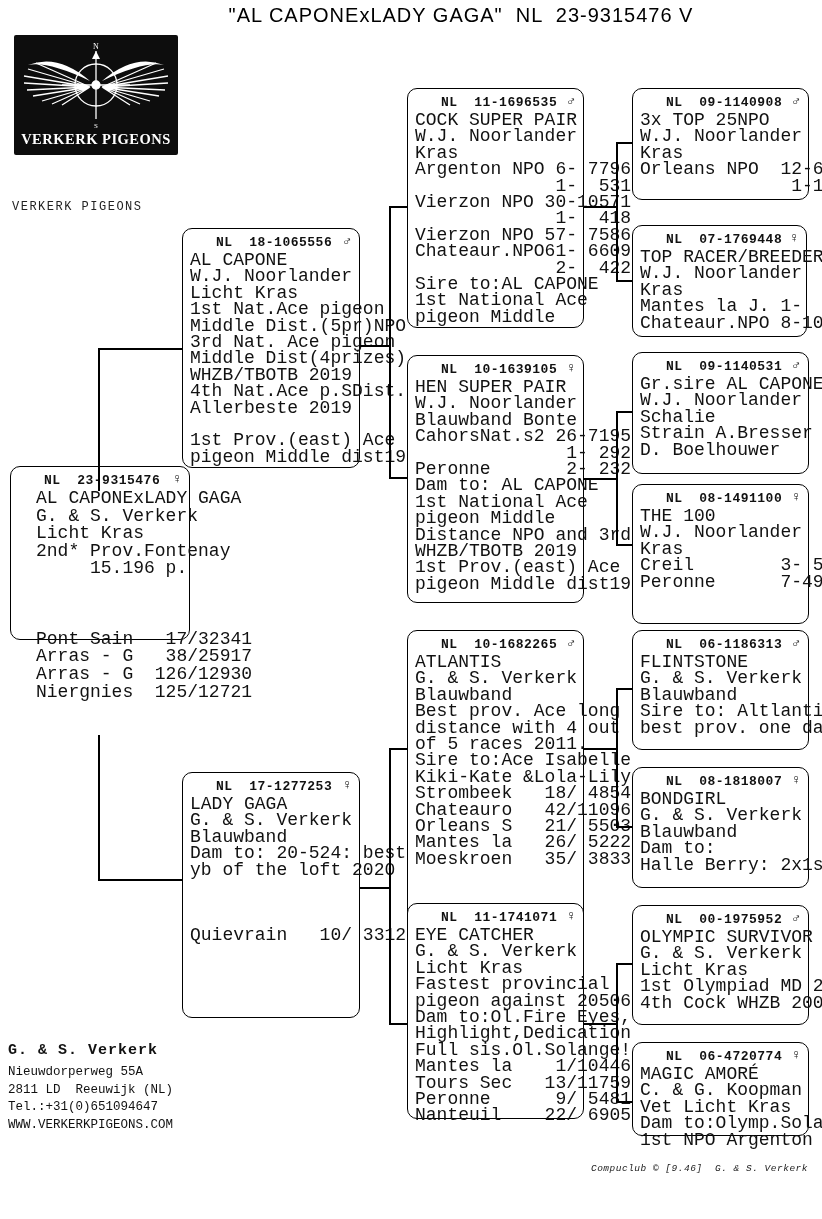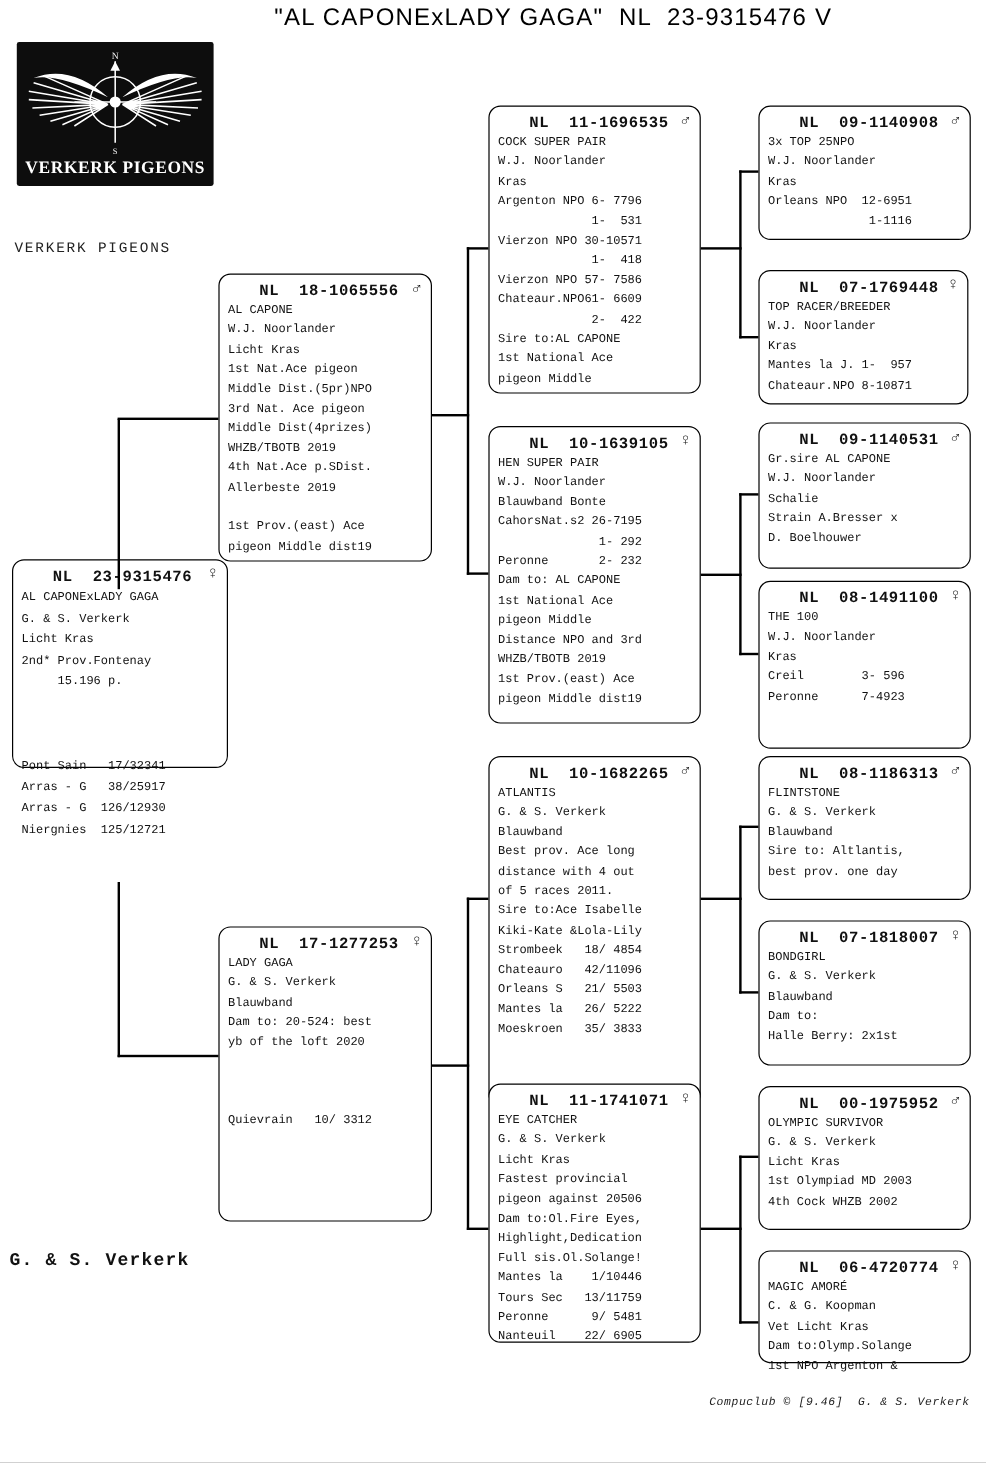--- a/index.html
+++ b/index.html
@@ -24,23 +24,23 @@
   .box{
     position:absolute;border:1.5px solid #000;border-radius:10px;background:#fff;
     padding:5px 7px 4px 7px;box-sizing:border-box;
   }
   .box-head{
     display:flex;justify-content:space-between;align-items:flex-start;
     font-weight:bold;font-size:13px;letter-spacing:0.5px;white-space:pre;line-height:17px;padding-left:26px;
   }
   .sex{font-size:14px;font-weight:bold;line-height:15px;}
   .box-lines{
-    white-space:pre;font-size:10px;line-height:16.4px;margin-top:1px;color:#111;
-  }
-  .box.wide .box-lines{line-height:17.6px;}
+    white-space:pre;font-size:18px;line-height:16.4px;margin-top:1px;color:#111;
+  }
+  .box.wide .box-lines{line-height:17.6px;margin-left:18px;}
   .hl,.vl{position:absolute;background:#000;}
   .hl{height:2px;}
   .vl{width:2px;}
   .footer{position:absolute;left:8px;top:1042px;}
   .footer .owner{
     font-weight:bold;font-size:15px;letter-spacing:1px;margin-bottom:5px;white-space:pre;
   }
   .footer .addr{font-size:12.5px;line-height:17.5px;white-space:pre;}
   .credit{
     position:absolute;right:14px;top:1163px;font-style:italic;font-size:9.5px;
@@ -255,33 +255,33 @@
     </div>
     <div class="box-lines">THE 100
 W.J. Noorlander
 Kras
 Creil        3- 596
 Peronne      7-4923</div>
   </div>
 
   <div class="box" style="left:632px;top:630px;width:177px;height:120px">
     <div class="box-head">
-      <span>NL  08-1186313</span>
+      <span>NL  06-1186313</span>
       <span class="sex">♂</span>
     </div>
     <div class="box-lines">FLINTSTONE
 G. &amp; S. Verkerk
 Blauwband
 Sire to: Altlantis,
 best prov. one day</div>
   </div>
 
   <div class="box" style="left:632px;top:767px;width:177px;height:121px">
     <div class="box-head">
-      <span>NL  07-1818007</span>
+      <span>NL  08-1818007</span>
       <span class="sex">♀</span>
     </div>
     <div class="box-lines">BONDGIRL
 G. &amp; S. Verkerk
 Blauwband
 Dam to:
 Halle Berry: 2x1st</div>
   </div>
 
   <div class="box" style="left:632px;top:905px;width:177px;height:120px">
@@ -338,17 +338,21 @@
   <div class="hl" style="left:616px;top:688px;width:16px"></div>
   <div class="hl" style="left:616px;top:826px;width:16px"></div>
 
   <div class="hl" style="left:584px;top:1023px;width:34px"></div>
   <div class="vl" style="left:616px;top:963px;height:140px"></div>
   <div class="hl" style="left:616px;top:963px;width:16px"></div>
   <div class="hl" style="left:616px;top:1101px;width:16px"></div>
 
   <div class="footer">
     <div class="owner">G. &amp; S. Verkerk</div>
+    <div class="addr">Nieuwdorperweg 55A
+2811 LD  Reeuwijk (NL)
+Tel.:+31(0)651094647
+WWW.VERKERKPIGEONS.COM</div>
   </div>
 
   <div class="credit">Compuclub © [9.46]  G. &amp; S. Verkerk</div>
 
 </div>
 
 </body></html>

